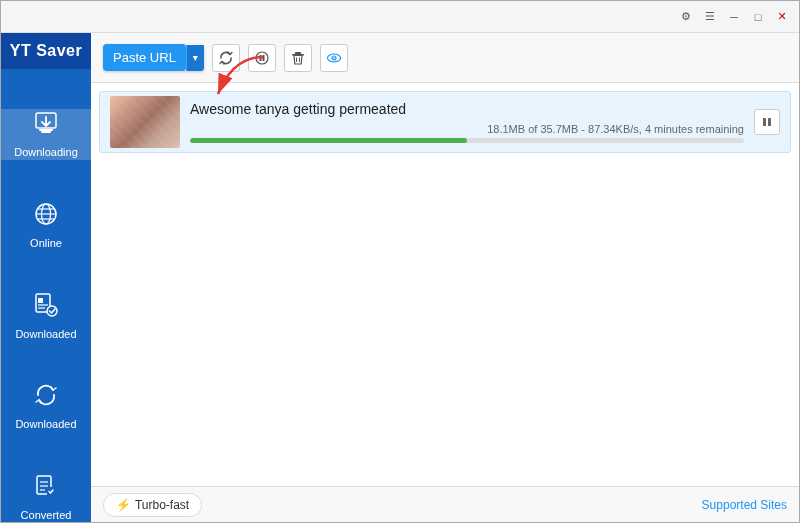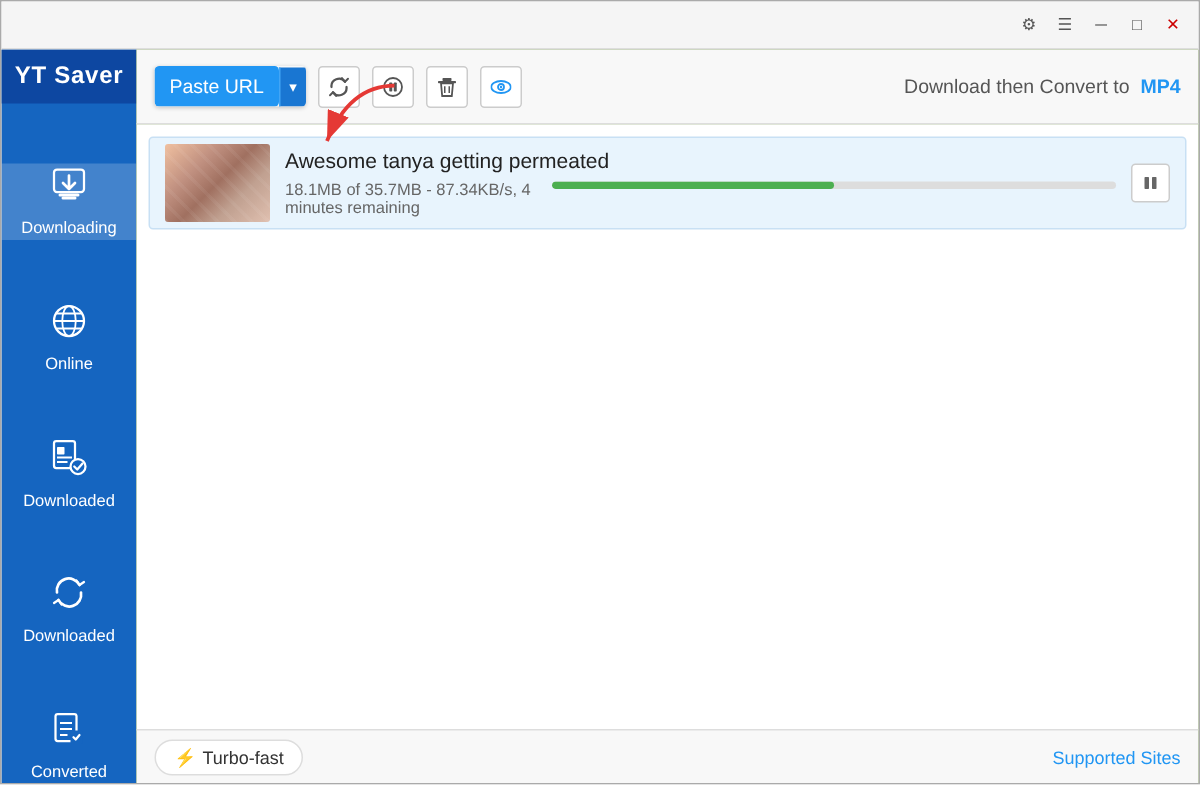--- a/index.html
+++ b/index.html
@@ -92,21 +92,21 @@
       font-size: 11px;
       color: white;
       text-align: center;
     }
 
     
     .content-area {
       flex: 1;
       display: flex;
       flex-direction: column;
-      background: #4d7c0f;
+      background: #4c1d95;
     }
 
     
     .toolbar {
       height: 50px;
       background: #f8f8f8;
       border-bottom: 1px solid #ddd;
       display: flex;
       align-items: center;
       padding: 0 12px;
@@ -214,21 +214,23 @@
       flex: 1;
     }
     .download-title {
       font-size: 14px;
       color: #222;
       font-weight: normal;
       margin-bottom: 6px;
     }
     .download-progress-row {
       display: flex;
+      flex-direction: column;
       gap: 3px;
+      align-items: flex-end;
     }
     .download-stats {
       font-size: 11px;
       color: #666;
     }
     .progress-bar-bg {
       width: 100%;
       height: 5px;
       background: #ddd;
       border-radius: 3px;
@@ -432,24 +434,20 @@
             </svg>
           </button>
           <button class="toolbar-icon-btn" title="Preview">
             <svg width="14" height="14" viewBox="0 0 14 14" fill="none">
               <ellipse cx="7" cy="7" rx="6.5" ry="4" stroke="#2196f3" stroke-width="1.2" fill="none"></ellipse>
               <circle cx="7" cy="7" r="2" stroke="#2196f3" stroke-width="1.2" fill="none"></circle>
               <circle cx="7" cy="7" r="0.8" fill="#2196f3"></circle>
             </svg>
           </button>
         </div>
-        <div class="toolbar-right">
-          <span>Download then Convert to</span>
-          &nbsp;<a href="#">MP4</a>
-        </div>
       </div>
 
       <div class="download-list">
         <div class="download-item">
           <div class="download-thumb"></div>
           <div class="download-info">
             <div class="download-title">Awesome tanya getting permeated</div>
             <div class="download-progress-row">
               <div class="download-stats">18.1MB of 35.7MB - 87.34KB/s, 4 minutes remaining</div>
               <div class="progress-bar-bg">

